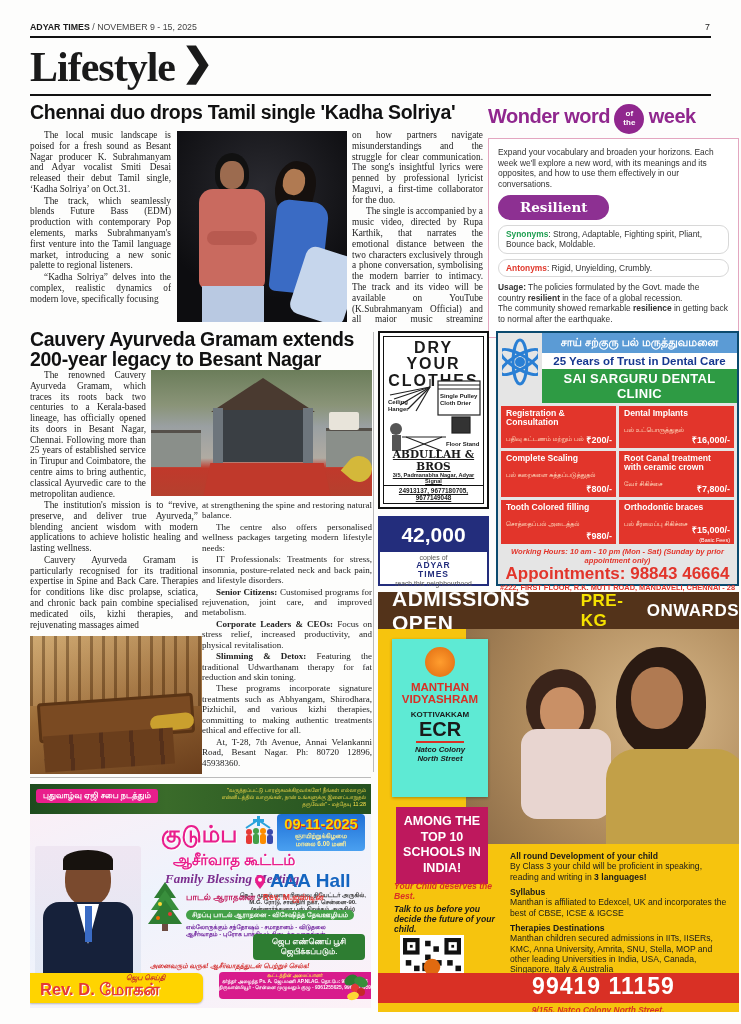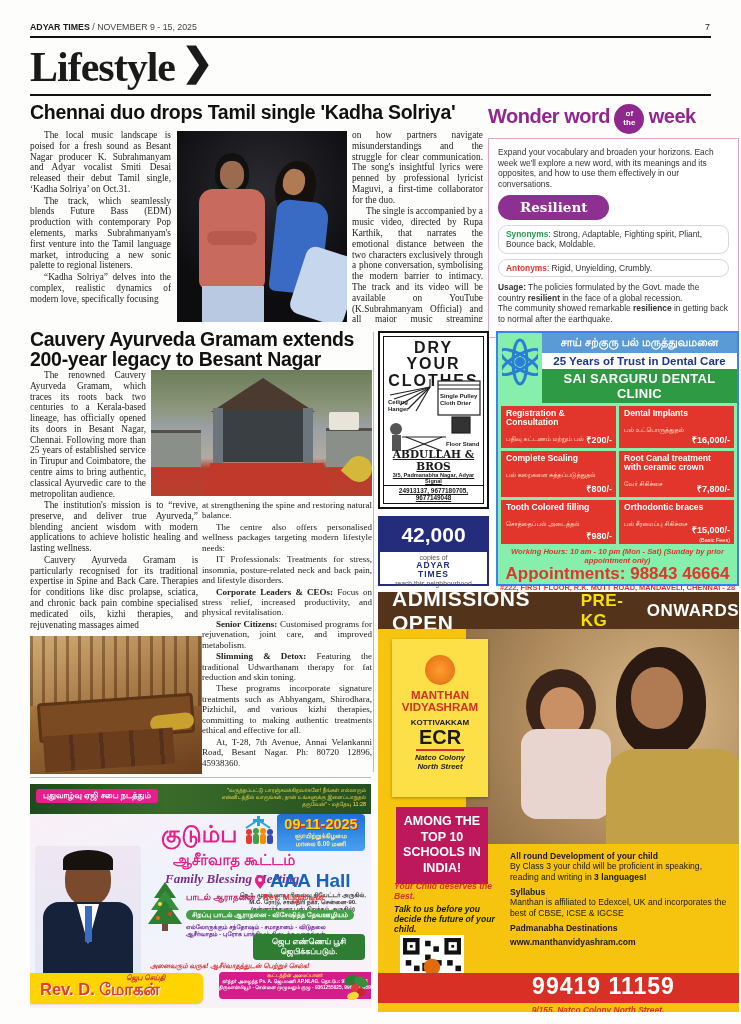--- a/index.html
+++ b/index.html
@@ -30,21 +30,21 @@
   
   .ad-border{border:2px solid #111;background:#fff;box-sizing:border-box;}
   
   .dry-title{font-weight:800;font-size:16px;letter-spacing:2px;text-align:center;line-height:1.02;
              font-family:"Liberation Sans",sans-serif;}
   .dry-label{font-size:6px;font-weight:700;color:#222;position:absolute;line-height:1.1;}
   
   .copies{border:2.5px solid #232d7c;background:#fff;box-sizing:border-box;text-align:center;}
   .copies-head{background:#232d7c;color:#fff;font-weight:800;font-size:21px;padding:5px 0;}
   
-  .dental{border:2px solid #3b82f6;background:#86efac;box-sizing:border-box;}
+  .dental{border:2px solid #0c4a6e;background:#e5e5e5;box-sizing:border-box;}
   .dental-cell{background:#e2352b;color:#fff;padding:3px 5px;box-sizing:border-box;position:relative;}
   .dental-cell .t{font-size:8.6px;font-weight:700;line-height:1.05;}
   .dental-cell .ta{font-size:6.3px;color:#ffe9c9;line-height:1.1;}
   .dental-cell .pr{font-size:9px;font-weight:800;color:#fff;}
   
   .man-head{background:#53331a;color:#fff;font-weight:800;font-size:21px;letter-spacing:0.5px;}
   .man-yellow{background:#f6c40e;}
   .top10{background:#be185d;color:#fff;font-weight:800;font-size:12.5px;text-align:center;line-height:1.25;padding:7px 4px;}
   
   .bless{background:linear-gradient(160deg,#fdeef5 0%,#eef3fc 45%,#fdf1f7 100%);overflow:hidden;box-sizing:border-box;}
@@ -144,22 +144,22 @@
     <div class="abs" style="left:0;top:266px;width:172px;height:138px;background:linear-gradient(160deg,#caa268 0%,#9a6a36 45%,#6a3e1c 100%);overflow:hidden;">
       <div class="abs" style="left:0;top:0;width:172px;height:70px;background:repeating-linear-gradient(90deg,rgba(60,35,15,0.35) 0 3px,rgba(255,230,190,0.12) 3px 12px);"></div>
       <div class="abs" style="left:8px;top:62px;width:150px;height:34px;background:#7a4a22;border:3px solid #5a3415;border-radius:4px;transform:rotate(-4deg);"></div>
       <div class="abs" style="left:120px;top:78px;width:44px;height:16px;background:#caa02e;border-radius:8px;transform:rotate(-6deg);"></div>
       <div class="abs" style="left:14px;top:96px;width:130px;height:36px;background:repeating-linear-gradient(90deg,#6a3e1c 0 26px,#55301a 26px 30px);transform:rotate(-4deg);"></div>
     </div>
     <div class="abs body-txt" style="left:172px;top:130px;width:170px;height:274px;overflow:hidden;font-size:9px;">
       <p style="text-indent:0;">at strengthening the spine and restoring natural balance.</p>
       <p>The centre also offers personalised wellness packages targeting modern lifestyle needs:</p>
       <p><span>IT Professionals:</span><span> Treatments for stress, insomnia, posture-related neck and back pain, and lifestyle disorders.</span></p>
+      <p><span class="b">Senior Citizens:</span><span> Customised programs for rejuvenation, joint care, and improved metabolism.</span></p>
       <p><span class="b">Corporate Leaders &amp; CEOs:</span><span> Focus on stress relief, increased productivity, and physical revitalisation.</span></p>
-      <p><span class="b">Senior Citizens:</span><span> Customised programs for rejuvenation, joint care, and improved metabolism.</span></p>
       <p><span class="b">Slimming &amp; Detox:</span><span> Featuring the traditional Udwarthanam therapy for fat reduction and skin toning.</span></p>
       <p>These programs incorporate signature treatments such as Abhyangam, Shirodhara, Pizhichil, and various kizhi therapies, committing to making authentic treatments ethical and effective for all.</p>
       <p>At, T-28, 7th Avenue, Annai Velankanni Road, Besant Nagar. Ph: 80720 12896, 45938360.</p>
     </div>
   </div>
 
   <div class="abs grayline" style="left:373px;top:332px;width:1px;height:440px;"></div>
 
   <div class="abs grayline" style="left:30px;top:777px;width:341px;height:1px;"></div>
 
@@ -273,21 +273,21 @@
 
       <div class="abs" style="left:88px;top:0;width:273px;height:215px;background:radial-gradient(circle at 70% 40%,#d9b98a 0%,#b08c5e 55%,#8a6a46 100%);overflow:hidden;">
         <div class="abs" style="left:150px;top:18px;width:90px;height:110px;background:#2a1a12;border-radius:50% 50% 45% 45%;"></div>
         <div class="abs" style="left:165px;top:38px;width:52px;height:62px;background:#b07a52;border-radius:48%;"></div>
         <div class="abs" style="left:60px;top:40px;width:70px;height:76px;background:#3a241a;border-radius:50%;"></div>
         <div class="abs" style="left:74px;top:58px;width:44px;height:50px;background:#c99066;border-radius:48%;"></div>
         <div class="abs" style="left:55px;top:100px;width:90px;height:90px;background:#e8d5d0;border-radius:16px;"></div>
         <div class="abs" style="left:140px;top:120px;width:140px;height:100px;background:#c2a048;border-radius:30px 30px 0 0;"></div>
       </div>
 
-      <div class="abs" style="left:14px;top:10px;width:96px;height:158px;background:#fde047;box-shadow:0 1px 3px rgba(0,0,0,0.3);text-align:center;padding-top:16px;box-sizing:border-box;">
+      <div class="abs" style="left:14px;top:10px;width:96px;height:158px;background:#5eead4;box-shadow:0 1px 3px rgba(0,0,0,0.3);text-align:center;padding-top:8px;box-sizing:border-box;">
         <div style="width:30px;height:30px;border-radius:50%;background:radial-gradient(#ff9d2e,#e06a10);margin:0 auto;"></div>
         <div style="color:#d93025;font-weight:800;font-size:11.5px;margin-top:4px;line-height:1.05;">MANTHAN</div>
         <div style="color:#d93025;font-weight:800;font-size:11.5px;line-height:1.05;">VIDYASHRAM</div>
         <div style="font-weight:800;font-size:8px;margin-top:5px;">KOTTIVAKKAM</div>
         <div style="font-weight:800;font-size:20px;line-height:1;">ECR</div>
         <div style="width:48px;height:2px;background:#d93025;margin:2px auto;"></div>
         <div class="i" style="font-weight:700;font-size:7.8px;">Natco Colony</div>
         <div class="i" style="font-weight:700;font-size:7.8px;">North Street</div>
       </div>
 
@@ -331,21 +331,22 @@
             <rect x="5" y="35" width="2" height="2"></rect>
           </g>
         <circle cx="21" cy="21" r="6" fill="#e06a10"></circle>
       </svg>
 
       <div class="abs" style="left:132px;top:222px;width:218px;font-size:8.6px;line-height:1.2;color:#1a1a1a;">
         <div class="b">All round Development of your child</div>
         <div><span>By Class 3 your child will be proficient in speaking, reading and writing in </span><span class="b">3 languages!</span></div>
         <div class="b" style="margin-top:5px;">Syllabus</div>
         <div>Manthan is affiliated to Edexcel, UK and incorporates the best of CBSE, ICSE &amp; IGCSE</div>
-        <div class="b" style="margin-top:5px;">Padmanabha Destinations</div>
+        <div class="b" style="margin-top:5px;">Therapies Destinations</div>
+        <div>Manthan children secured admissions in IITs, IISERs, KMC, Anna University, Amrita, SNU, Stella, MOP and other leading Universities in India, USA, Canada, Singapore, Italy &amp; Australia</div>
         <div class="b" style="margin-top:4px;">www.manthanvidyashram.com</div>
       </div>
 
       <div class="abs" style="left:0;top:344px;width:361px;height:30px;background:#d93025;">
         <div style="color:#fff;font-weight:800;font-size:23px;text-align:center;margin-left:90px;letter-spacing:1px;">99419 11159</div>
       </div>
       <div class="abs i" style="left:100px;top:376px;width:240px;text-align:center;color:#d93025;font-weight:800;font-size:8.4px;line-height:1.2;">
         <div>9/155, Natco Colony North Street,</div>
 
       </div>

